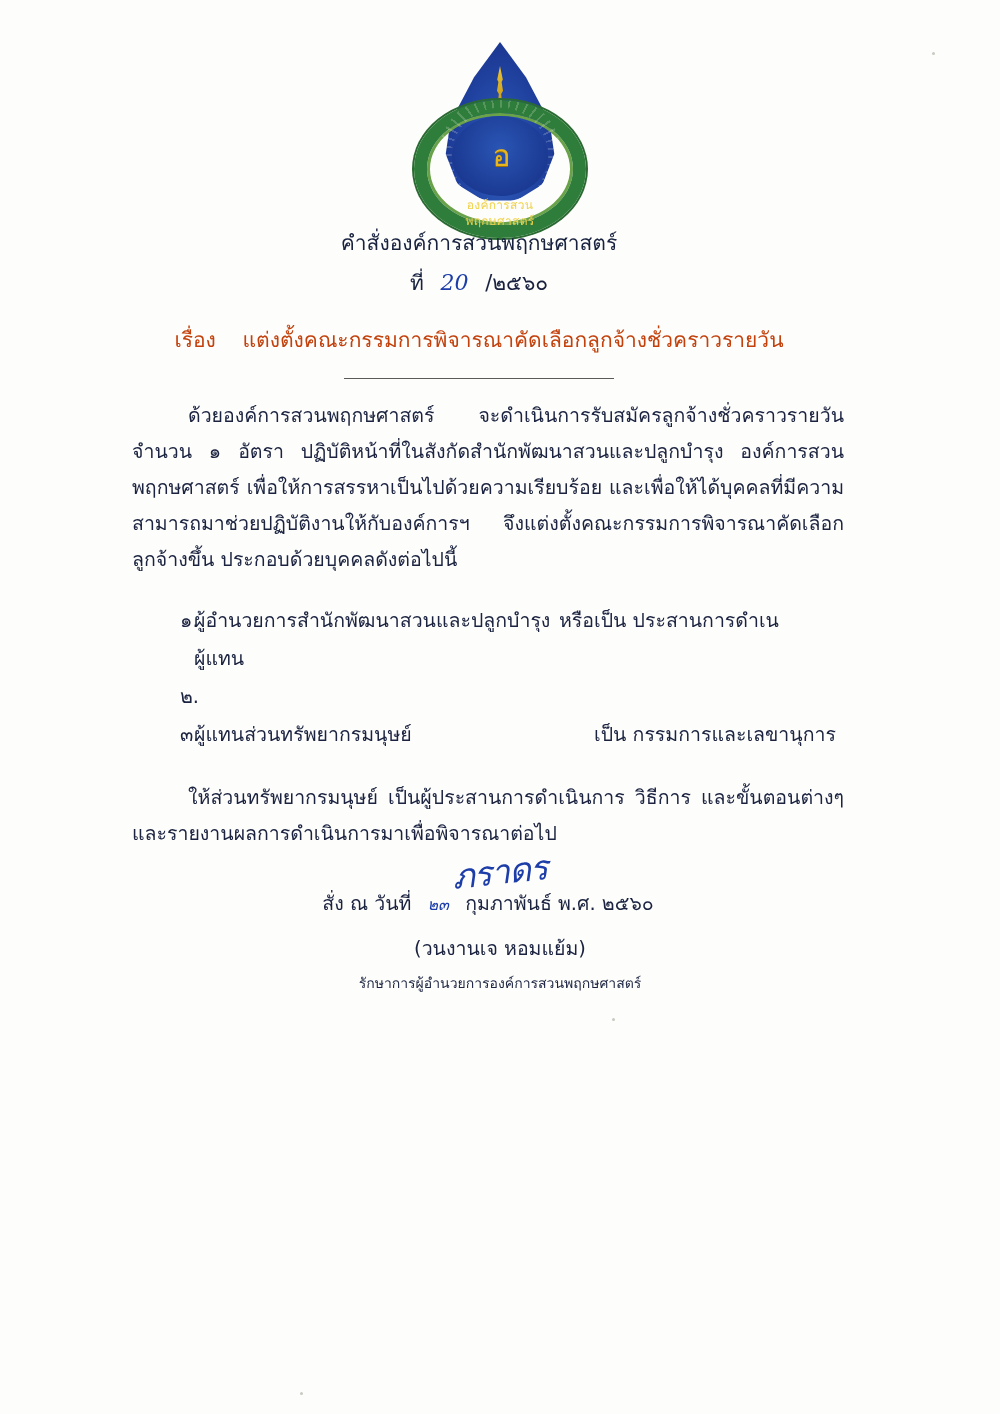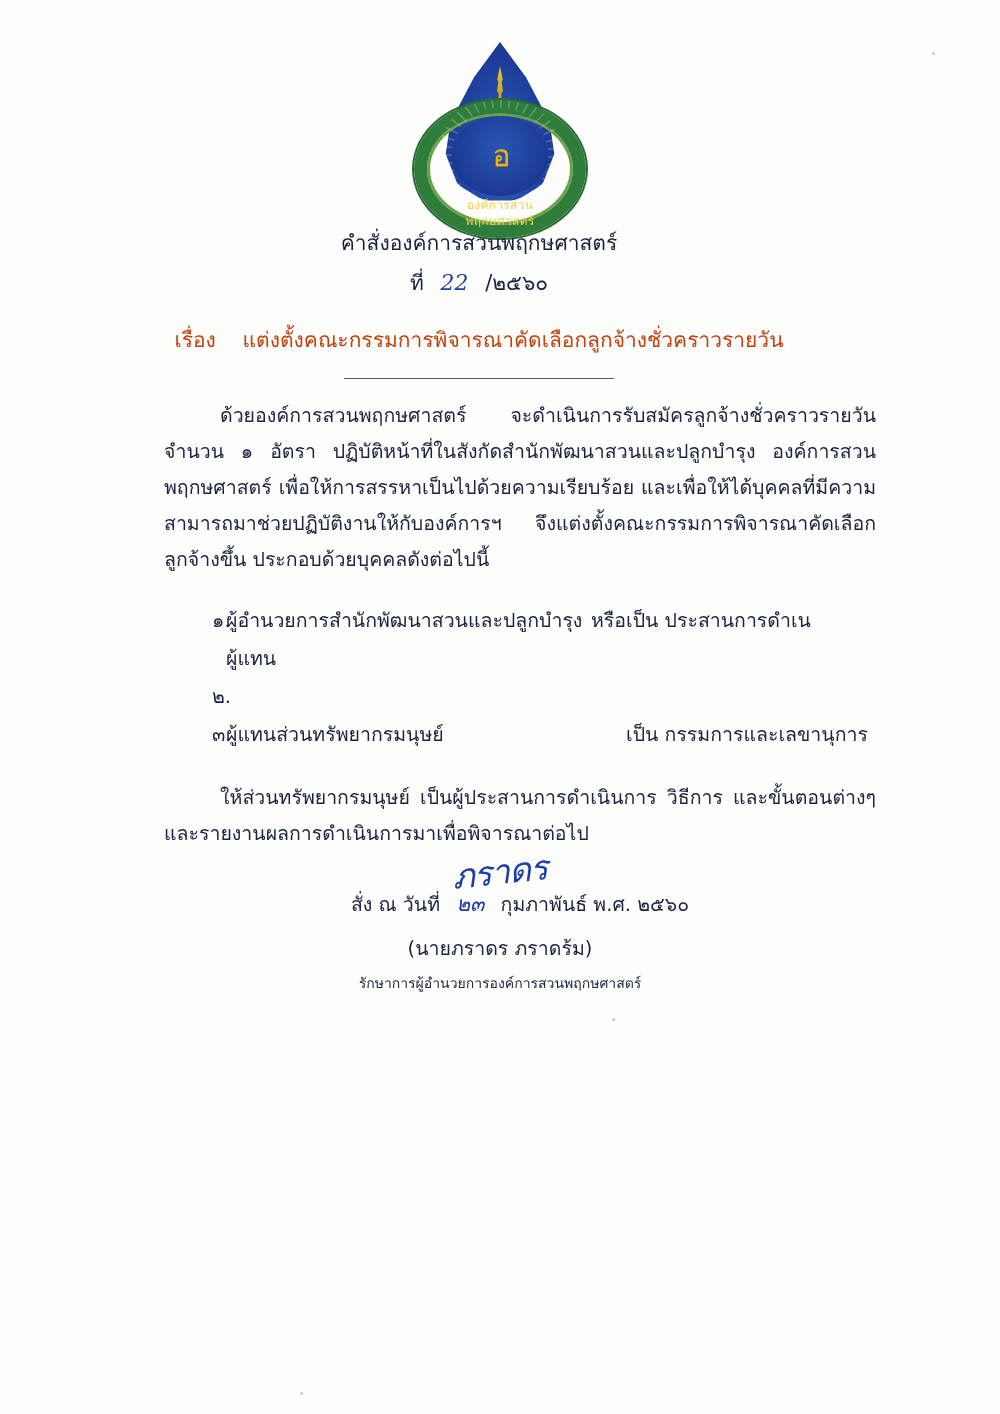--- a/index.html
+++ b/index.html
@@ -157,21 +157,21 @@
     width: 270px;
     height: 1px;
     background: #5a5a5a;
     margin: 22px auto 0 auto;
   }
 
   
   .body {
     position: absolute;
     top: 398px;
-    left: 164px;
+    left: 132px;
     width: 712px;
     font-size: 19.5px;
     line-height: 36px;
     color: #1b2340;
     text-align: justify;
   }
   .indent { display: inline-block; width: 56px; }
   .para { margin: 0 0 4px 0; }
 
   
@@ -189,21 +189,21 @@
   .li-text { flex: 1 1 auto; }
   .li-role { flex: 0 0 250px; }
 
   .para-2 { margin-top: 26px; }
 
   .date-line {
     margin-top: 34px;
     text-align: center;
     font-size: 19.5px;
   }
-  .date-line .handwritten { font-size: 21px; }
+  .date-line .handwritten { font-size: 16px; }
 
   
   .sign-block {
     position: absolute;
     top: 845px;
     left: 0;
     width: 1000px;
     text-align: center;
   }
   .signature {
@@ -248,21 +248,21 @@
         <span class="crest-mark">อ</span>
       </div>
       <div class="ribbon">องค์การสวนพฤกษศาสตร์</div>
     </div>
   </div>
 
   <div class="header">
     <div class="doc-title">คำสั่งองค์การสวนพฤกษศาสตร์</div>
     <div class="doc-number-line">
       <span>ที่</span>
-      <span class="handwritten">22</span>
+      <span class="handwritten">20</span>
       <span>/๒๕๖๐</span>
     </div>
     <div class="doc-subject">
       <span>เรื่อง</span>
       &nbsp;&nbsp;
       <span>แต่งตั้งคณะกรรมการพิจารณาคัดเลือกลูกจ้างชั่วคราวรายวัน</span>
     </div>
     <div class="rule"></div>
   </div>
 
@@ -289,20 +289,20 @@
 
     <div class="date-line">
       <span>สั่ง   ณ   วันที่</span>
       <span class="handwritten">๒๓</span>
       <span>กุมภาพันธ์ พ.ศ. ๒๕๖๐</span>
     </div>
   </div>
 
   <div class="sign-block">
     <div class="signature">ภราดร</div>
-    <div class="sign-name">(นายภราดร   ภราดร้ม)</div>
+    <div class="sign-name">(วนงานเจ   หอมแย้ม)</div>
     <div class="sign-pos">รักษาการผู้อำนวยการองค์การสวนพฤกษศาสตร์</div>
   </div>
 
   <span class="speck" style="top:1018px;left:612px;"></span>
   <span class="speck" style="top:52px;left:932px;"></span>
   <span class="speck" style="top:1392px;left:300px;"></span>
 </div>
 
 </body></html>

